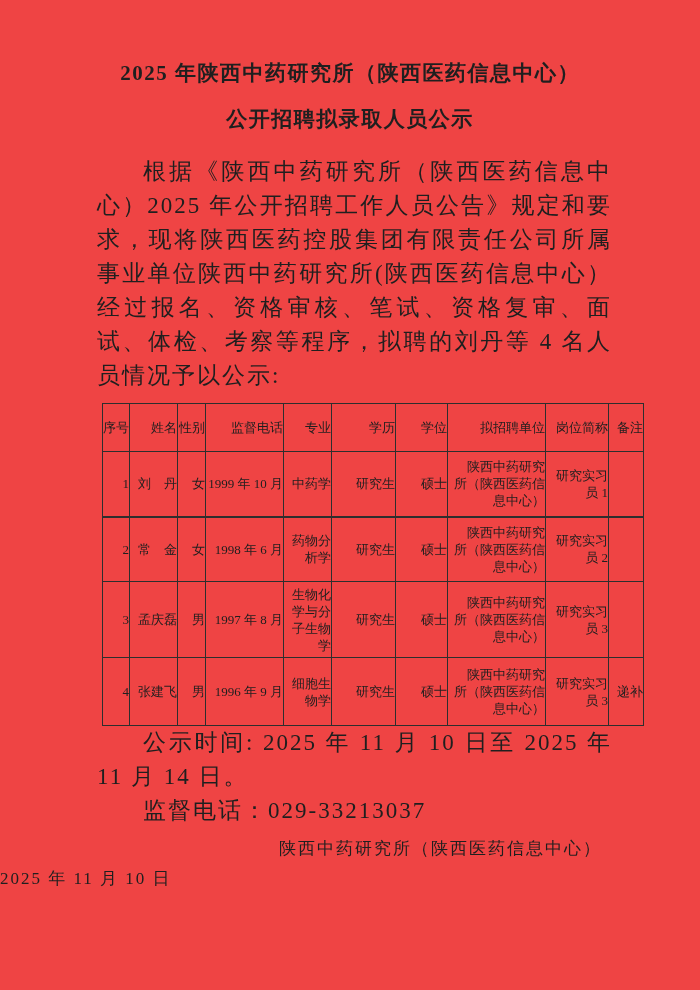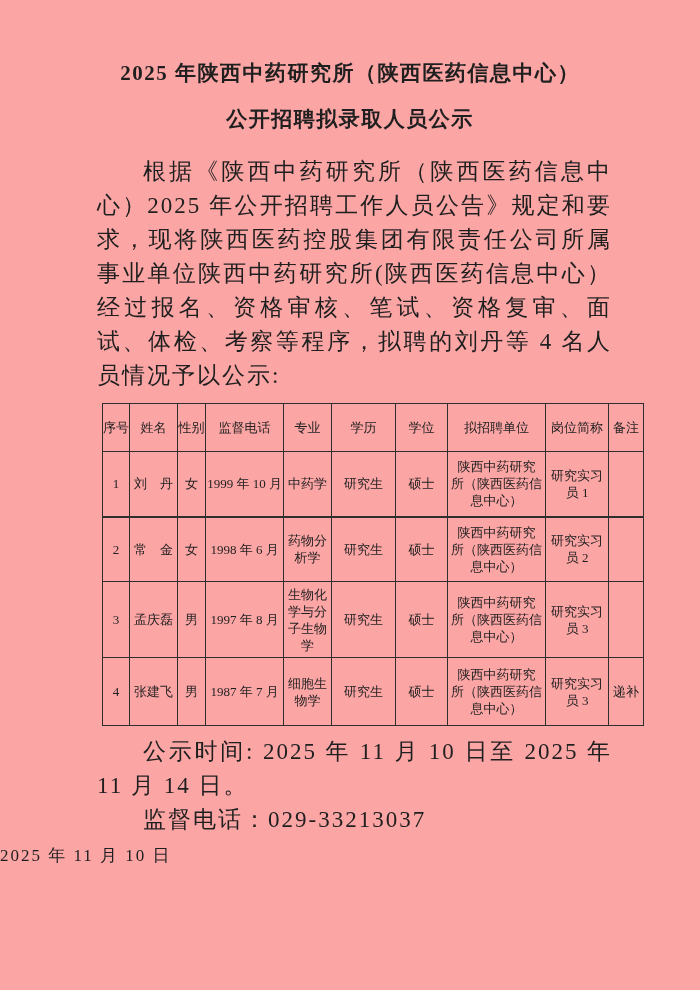--- a/index.html
+++ b/index.html
@@ -11,41 +11,41 @@
     width: 700px;
     height: 990px;
     font-family: "Liberation Serif", "DejaVu Serif", serif;
     color: #1f1f1f;
   }
   .page {
     position: relative;
     width: 700px;
     height: 990px;
     overflow: hidden;
-    background: #fca5a5;
+    background: #ef4444;
     font-family: Liberation Serif, serif;
   }
   .doc-title {
     padding-top: 50px;
     text-align: center;
     font-weight: bold;
     font-size: 21px;
     line-height: 46px;
     letter-spacing: 1.5px;
   }
   .para {
     font-size: 23px;
     line-height: 34px;
     margin: 0 88px 0 97px;
     text-align: justify;
     letter-spacing: 2px;
   }
   .indent { text-indent: 2em; }
   .intro { margin-top: 13px; }
-  .publicity-time { margin-top: 9px; }
+  .publicity-time { }
   .objection { margin-top: 4px; }
   .phone { margin-top: 0; }
   .signature {
     font-size: 17px;
     letter-spacing: 2px;
     text-align: right;
     margin: 9px 98px 0 0;
   }
   .sign-date {
     font-size: 17px;
@@ -54,21 +54,21 @@
   }
   table.roster {
     border-collapse: collapse;
     table-layout: fixed;
     width: 541px;
     margin: 10px 0 0 102px;
     font-size: 13px;
   }
   .roster th, .roster td {
     border: 1px solid #2e2e2e;
-    text-align: center;
+    text-align: right;
     vertical-align: middle;
     padding: 1px 0;
     line-height: 17px;
     font-weight: normal;
     white-space: pre-line;
     overflow: hidden;
   }
   .roster col:nth-child(1)  { width: 27px; }
   .roster col:nth-child(2)  { width: 48px; }
   .roster col:nth-child(3)  { width: 28px; }
@@ -173,36 +173,37 @@
 所（陕西医药信
 息中心）</td>
           <td>研究实习
 员 3</td>
           <td></td>
         </tr>
         <tr>
           <td>4</td>
           <td>张建飞</td>
           <td>男</td>
-          <td>1987 年 7 月</td>
+          <td>1996 年 9 月</td>
           <td>细胞生
 物学</td>
           <td>研究生</td>
           <td>硕士</td>
           <td>陕西中药研究
 所（陕西医药信
 息中心）</td>
           <td>研究实习
 员 3</td>
           <td>递补</td>
         </tr>
       </tbody>
   </table>
 
   <p class="para indent publicity-time">公示时间: 2025 年 11 月 10 日至 2025 年 11 月 14 日。</p>
 
 
   <p class="para indent phone">监督电话：029-33213037</p>
 
+  <div class="signature">陕西中药研究所（陕西医药信息中心）</div>
 
   <div class="sign-date">2025 年 11 月 10 日</div>
 
 </div>
 
 </body></html>

